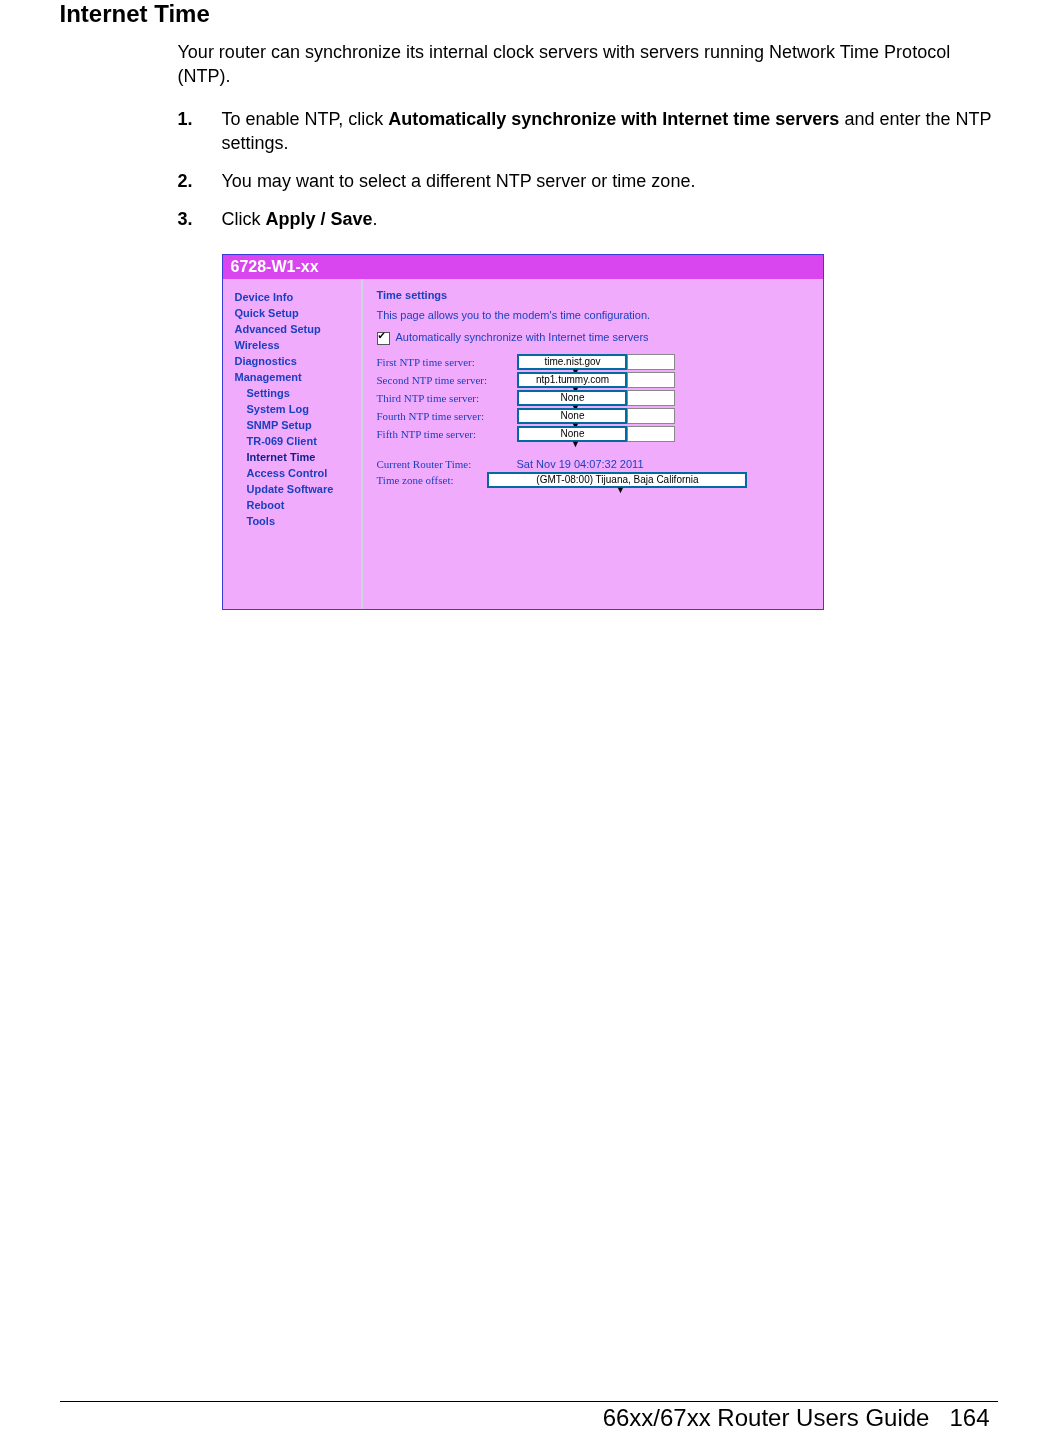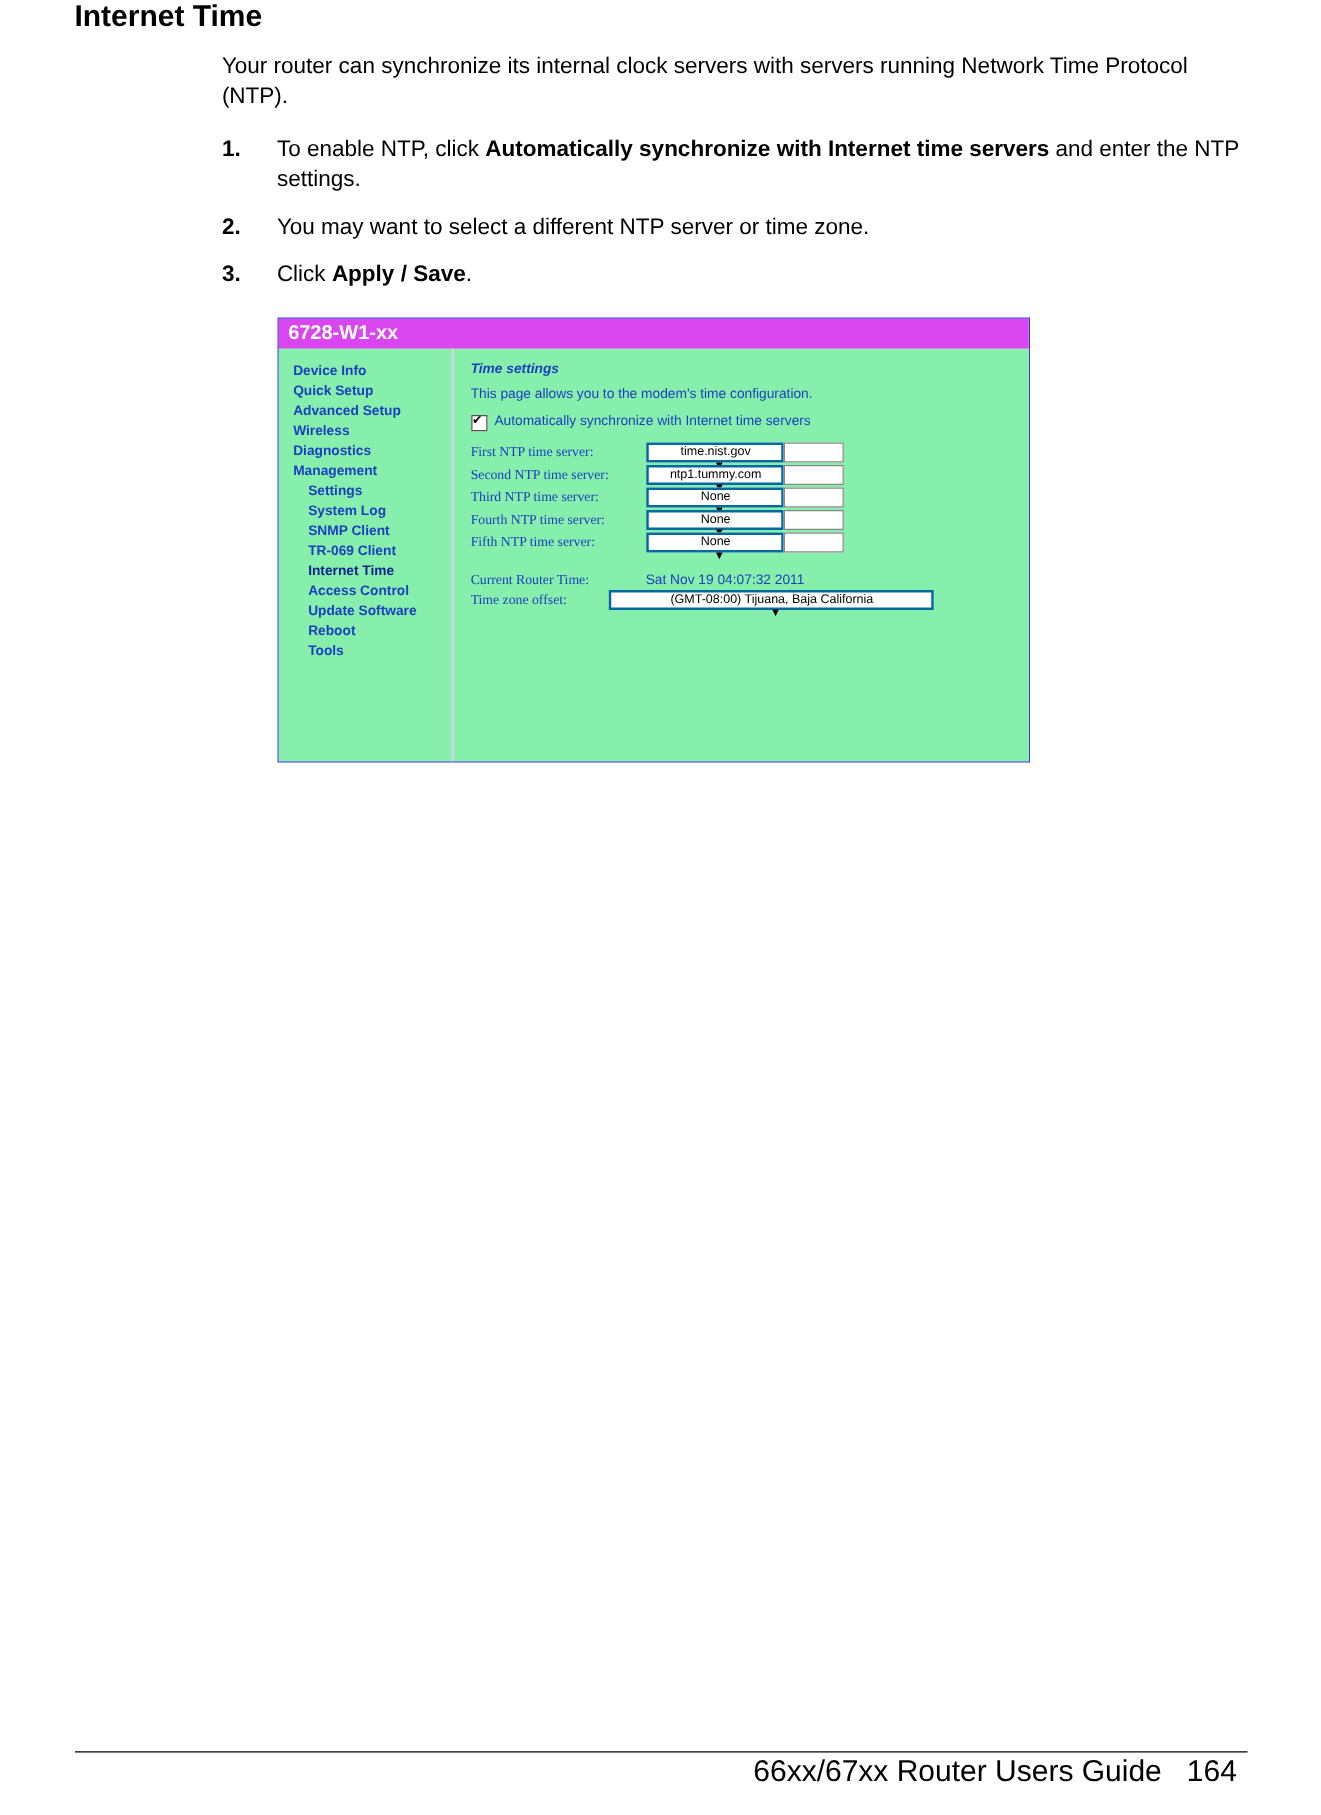--- a/index.html
+++ b/index.html
@@ -8,27 +8,27 @@
   .body-col{margin-left:118px;width:820px;}
   .intro{font-size:18px;line-height:1.35;margin-bottom:18px;}
   ol.steps{list-style:none;padding:0;margin:0 0 22px 0;}
   ol.steps>li{font-size:18px;line-height:1.35;margin-bottom:14px;display:flex;}
   ol.steps .num{font-weight:bold;width:44px;flex:0 0 44px;}
   ol.steps .txt{flex:1;}
   ol.steps .txt .b{font-weight:bold;}
   
   .shot{margin-left:44px;width:600px;border:1px solid #3b3bd8;font-family:Tahoma,Arial,sans-serif;font-size:11px;color:#1a3fbf;}
   .shot .titlebar{background:#d946ef;color:#fff;padding:3px 8px;font-size:16px;font-weight:bold;}
-  .shot .inner{display:flex;background:#86efac;}
+  .shot .inner{display:flex;background:#f0abfc;}
   .shot .sidebar{width:140px;padding:10px 6px 80px 12px;border-right:2px solid #cfd3e6;box-sizing:border-box;}
   .shot .sidebar .it{color:#1a3fbf;font-weight:bold;font-size:11px;padding:2px 0;cursor:pointer;}
   .shot .sidebar .sub{padding-left:12px;font-weight:bold;}
   .shot .sidebar .active{color:#0b1f8a;}
   .shot .main{flex:1;padding:10px 14px 14px 14px;box-sizing:border-box;}
-  .shot .main .mh{font-weight:bold;color:#1a3fbf;margin-bottom:8px;font-style:italic;}
+  .shot .main .mh{font-weight:bold;color:#1a3fbf;margin-bottom:8px;}
   .shot .main .desc{color:#1a3fbf;margin-bottom:10px;}
   .shot .row{display:flex;align-items:center;margin:2px 0;color:#1a3fbf;}
   .shot .row .lab{width:140px;font-family:Liberation Serif, serif;}
   .shot .sel{border:2px solid #0369a1;background:#fff;color:#000;font-size:10px;height:16px;display:inline-flex;align-items:center;justify-content:space-between;padding:0 2px 0 4px;box-sizing:border-box;flex-direction:column;}
   .shot .sel.small{width:110px;}
   .shot .sel .caret{font-size:9px;color:#000;padding-left:6px;}
   .shot .tiny-inp{border:1px solid #888;background:#fff;height:16px;width:48px;display:inline-block;box-sizing:border-box;}
   .shot .chk{display:inline-block;width:11px;height:11px;border:1px solid #555;background:#fff;margin-right:6px;position:relative;top:1px;}
   .shot .chk::after{content:"✔";position:absolute;top:-3px;left:0;font-size:10px;color:#000;}
   .shot .btn{border:1px solid #888;background:#e6e6e6;color:#333;font-size:10px;padding:2px 10px;display:inline-block;}
@@ -72,21 +72,21 @@
       <div class="inner">
         <div class="sidebar">
           <div class="it">Device Info</div>
           <div class="it">Quick Setup</div>
           <div class="it">Advanced Setup</div>
           <div class="it">Wireless</div>
           <div class="it">Diagnostics</div>
           <div class="it">Management</div>
           <div class="it sub">Settings</div>
           <div class="it sub">System Log</div>
-          <div class="it sub">SNMP Client</div>
+          <div class="it sub">SNMP Setup</div>
           <div class="it sub">TR-069 Client</div>
           <div class="it sub active">Internet Time</div>
           <div class="it sub">Access Control</div>
           <div class="it sub">Update Software</div>
           <div class="it sub">Reboot</div>
           <div class="it sub">Tools</div>
         </div>
         <div class="main">
           <div class="mh">Time settings</div>
           <div class="desc">This page allows you to the modem's time configuration.</div>

